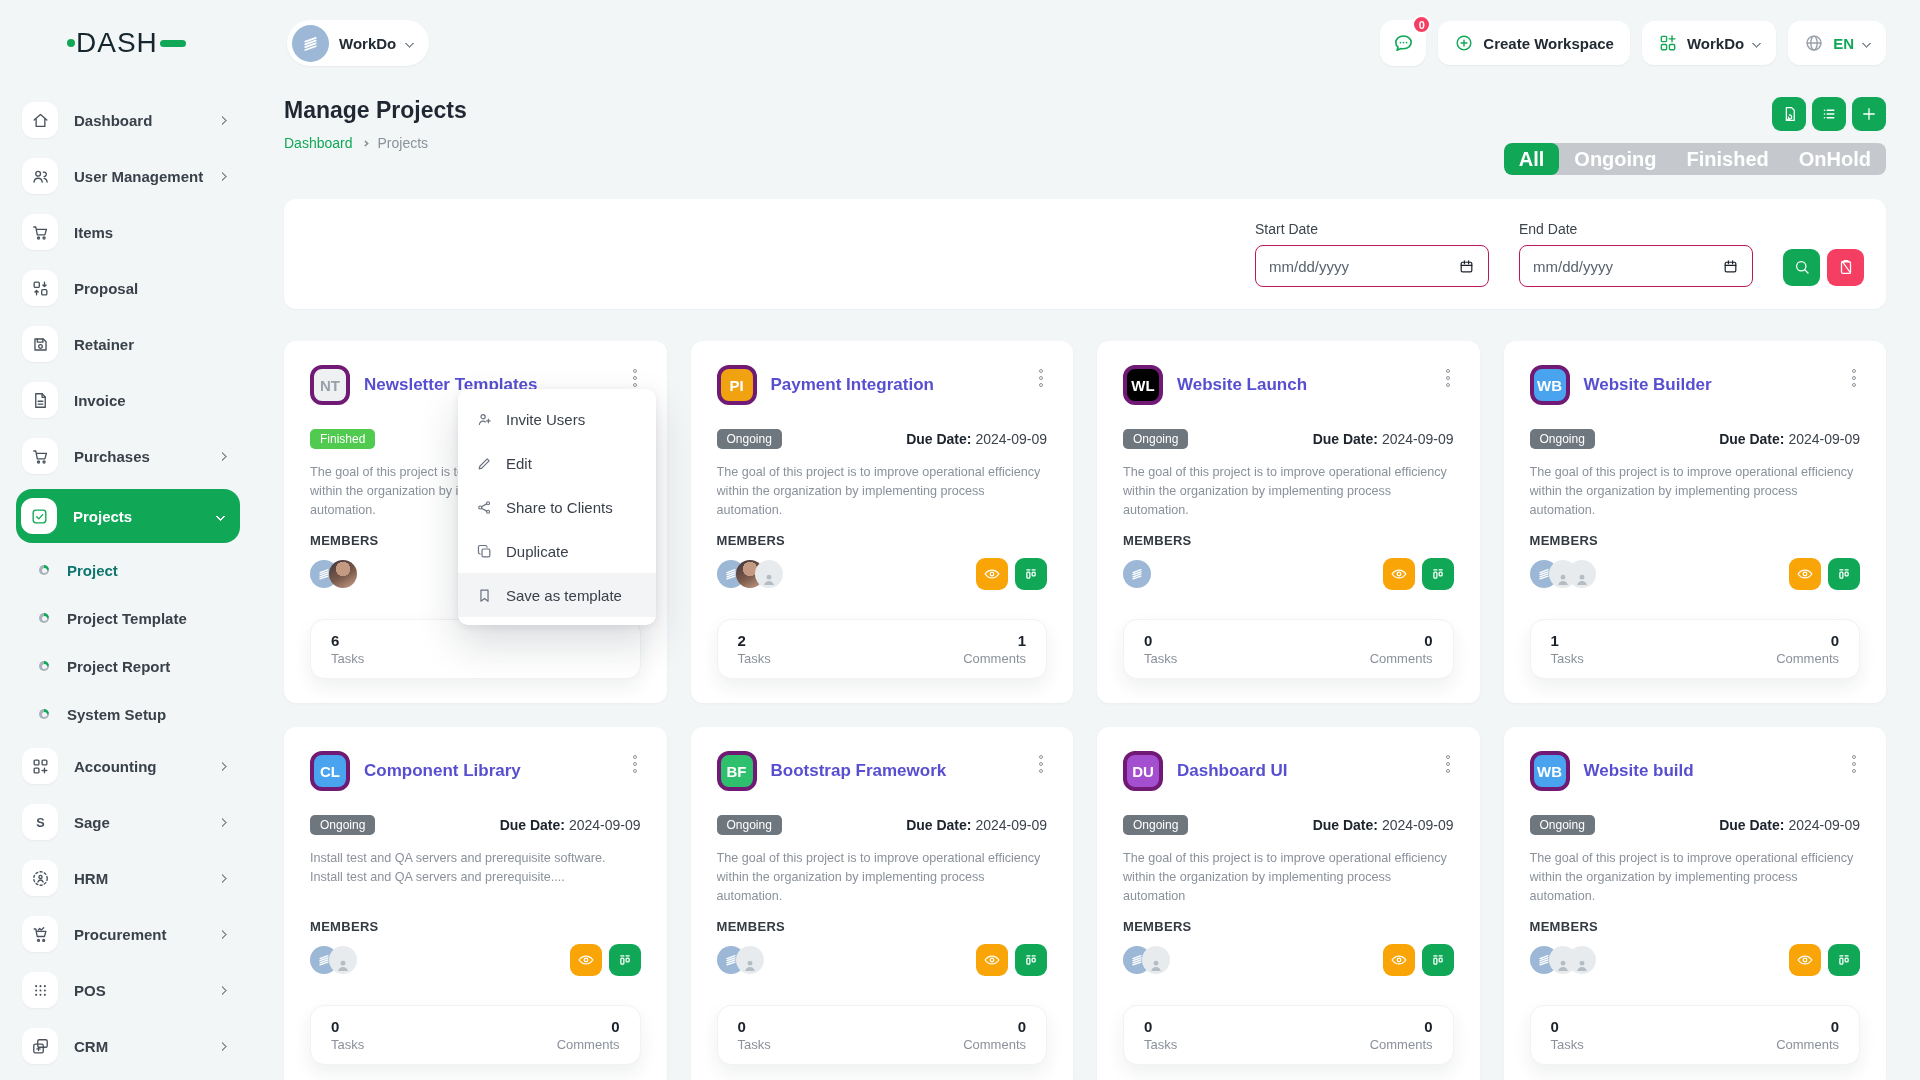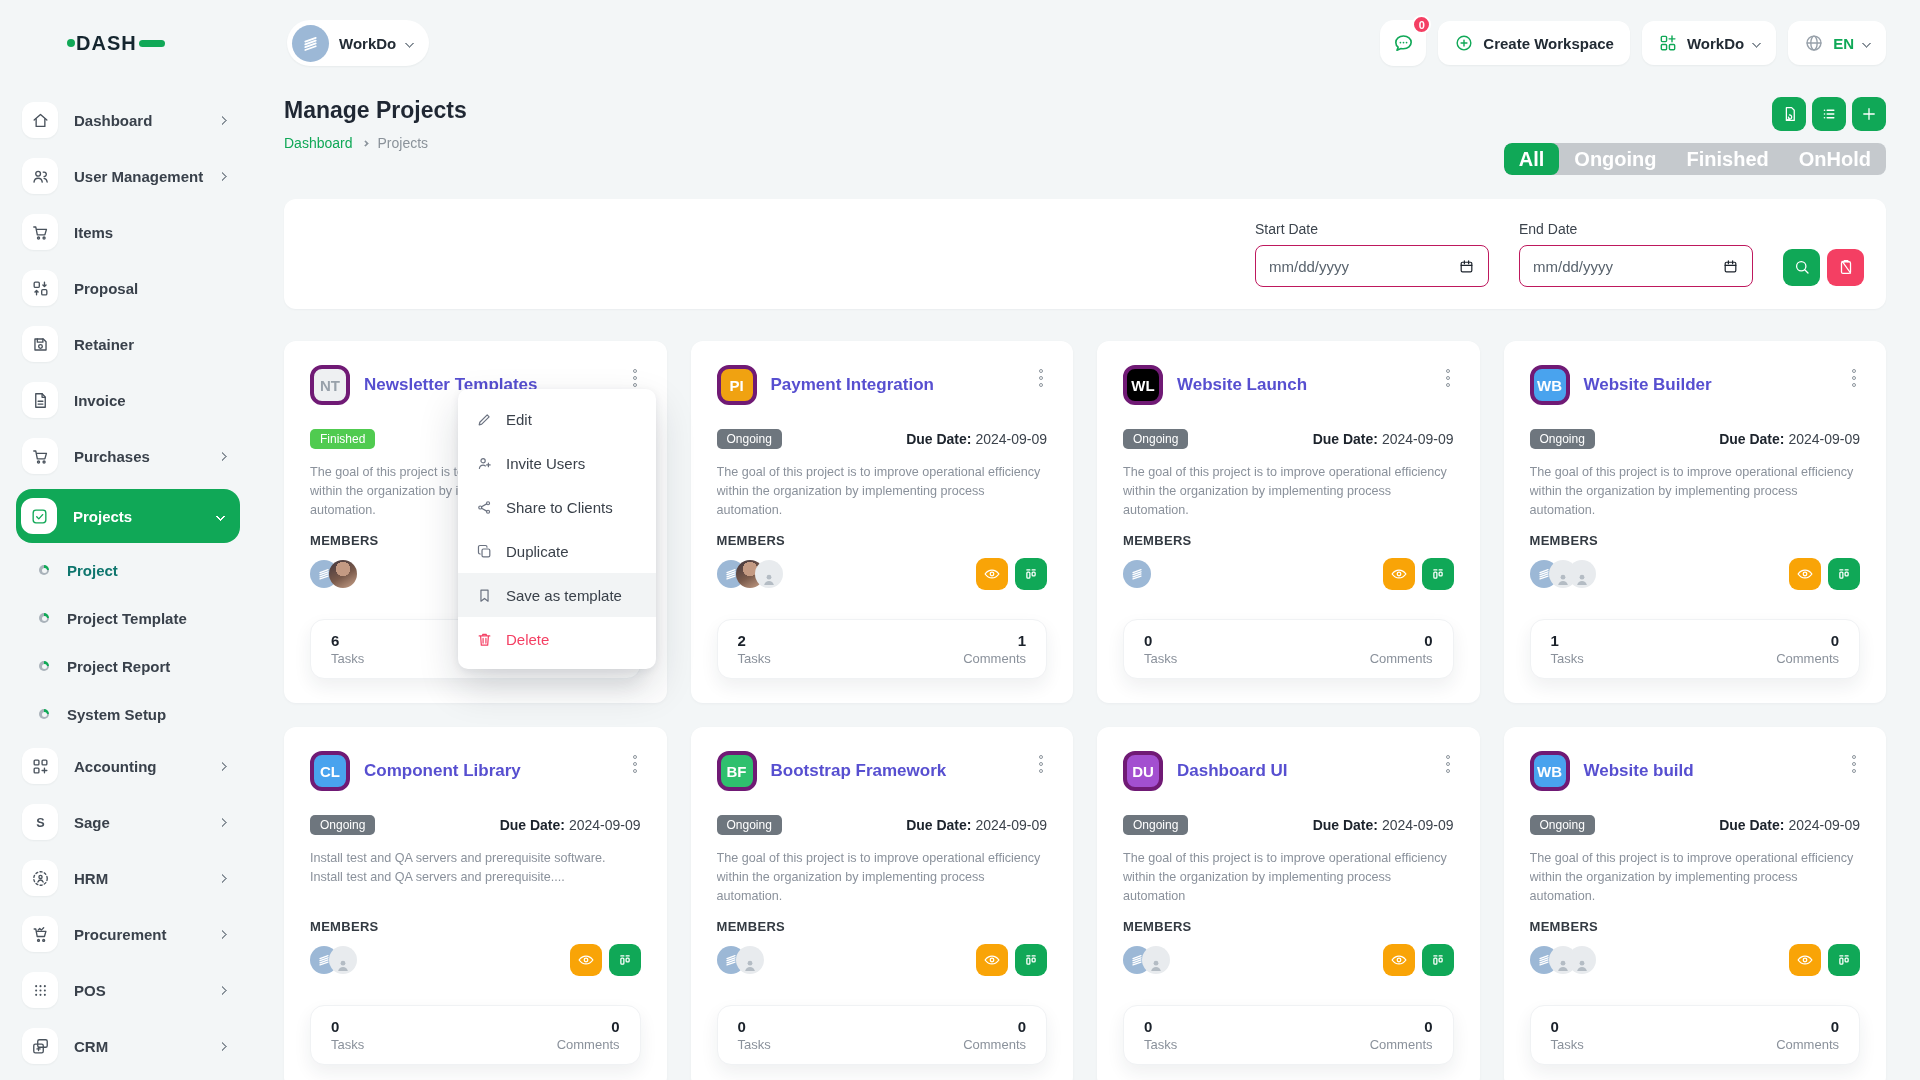--- a/index.html
+++ b/index.html
@@ -13,21 +13,21 @@
   .chev { display:inline-block; width:7px; height:7px; border-right:2px solid #8b949c;
           border-bottom:2px solid #8b949c; transform:rotate(-45deg); border-radius:1px; }
   .chev.down { transform:rotate(45deg); }
   .chev.white { border-color:#fff; }
   .chev.sm { width:5px; height:5px; }
 
   
   .topbar { position:absolute; top:0; left:0; width:100%; height:72px;
             display:flex; align-items:center; padding:14px 34px 0 67px; }
   .logo { display:flex; align-items:center; gap:4px; width:120px; }
-  .logo .word { font-size:20px; font-weight:700; letter-spacing:1px; color:#15262f; }
+  .logo .word { font-size:28px; font-weight:400; letter-spacing:1px; color:#15262f; }
   .logo .dash-bar { width:26px; height:7px; border-radius:4px; background:#10a857; margin-left:-2px; }
   .logo .dot { width:8px; height:8px; border-radius:50%; background:#10a857; margin-right:-3px; }
 
   .ws-pill { margin-left:100px; height:46px; background:#fff; border-radius:24px;
              display:flex; align-items:center; gap:10px; padding:4px 16px 4px 5px;
              box-shadow:0 1px 2px rgba(20,30,40,.05); cursor:pointer; }
   .ws-avatar { width:37px; height:37px; border-radius:50%; background:#9cb8d6; color:#fff;
                display:flex; align-items:center; justify-content:center; }
   .ws-avatar .ic { width:21px; height:21px; }
   .ws-name { font-size:15px; font-weight:700; color:#222b34; }
@@ -571,34 +571,34 @@
       </div>
       <div class="right">
         <div class="cnum"></div>
         <div class="clab"></div>
       </div>
     </div>
   <div class="menu">
           <div class="mi">
     <span class="ic">
               <svg viewBox="0 0 24 24" fill="none" stroke="currentColor" stroke-width="1.7" stroke-linecap="round" stroke-linejoin="round">
-                <path d="M4.5 19.5l.9-3.6L15.8 5.5l2.7 2.7L8.1 18.6l-3.6.9z"></path>
-              </svg>
-            </span>
-    <span>Edit</span>
-  </div>
-          <div class="mi">
-    <span class="ic">
-              <svg viewBox="0 0 24 24" fill="none" stroke="currentColor" stroke-width="1.7" stroke-linecap="round" stroke-linejoin="round">
                 <circle cx="10" cy="8" r="3"></circle>
                 <path d="M4.8 19c.5-3 2.5-4.7 5.2-4.7 1.3 0 2.4.4 3.3 1.1"></path>
                 <path d="M17.5 11.5v5M15 14h5"></path>
               </svg>
             </span>
     <span>Invite Users</span>
+  </div>
+          <div class="mi">
+    <span class="ic">
+              <svg viewBox="0 0 24 24" fill="none" stroke="currentColor" stroke-width="1.7" stroke-linecap="round" stroke-linejoin="round">
+                <path d="M4.5 19.5l.9-3.6L15.8 5.5l2.7 2.7L8.1 18.6l-3.6.9z"></path>
+              </svg>
+            </span>
+    <span>Edit</span>
   </div>
           <div class="mi">
     <span class="ic">
               <svg viewBox="0 0 24 24" fill="none" stroke="currentColor" stroke-width="1.7" stroke-linecap="round" stroke-linejoin="round">
                 <circle cx="6" cy="12" r="2.1"></circle>
                 <circle cx="17" cy="6" r="2.1"></circle>
                 <circle cx="17" cy="18" r="2.1"></circle>
                 <path d="M7.9 11 15 6.9M7.9 13 15 17.1"></path>
               </svg>
             </span>
@@ -614,28 +614,20 @@
     <span>Duplicate</span>
   </div>
           <div class="mi hl">
     <span class="ic">
               <svg viewBox="0 0 24 24" fill="none" stroke="currentColor" stroke-width="1.7" stroke-linecap="round" stroke-linejoin="round">
                 <path d="M7 4.5h10V20l-5-3.8L7 20z"></path>
               </svg>
             </span>
     <span>Save as template</span>
   </div>
-          <div class="mi danger">
-    <span class="ic">
-              <svg viewBox="0 0 24 24" fill="none" stroke="currentColor" stroke-width="1.7" stroke-linecap="round" stroke-linejoin="round">
-                <path d="M4.5 7h15M9.5 7V4.8h5V7M6.5 7l1 13h9l1-13M10 10.5v6.5M14 10.5v6.5"></path>
-              </svg>
-            </span>
-    <span>Delete</span>
-  </div>
         </div>
       </div>
       <div class="card">
     <div class="card-head">
       <span class="avatar" style="background: rgb(240, 162, 17); color: rgb(255, 255, 255);">PI</span>
       <span class="ctitle">Payment Integration</span>
       <span class="kebab">
             <i></i>
             <i></i>
             <i></i>

